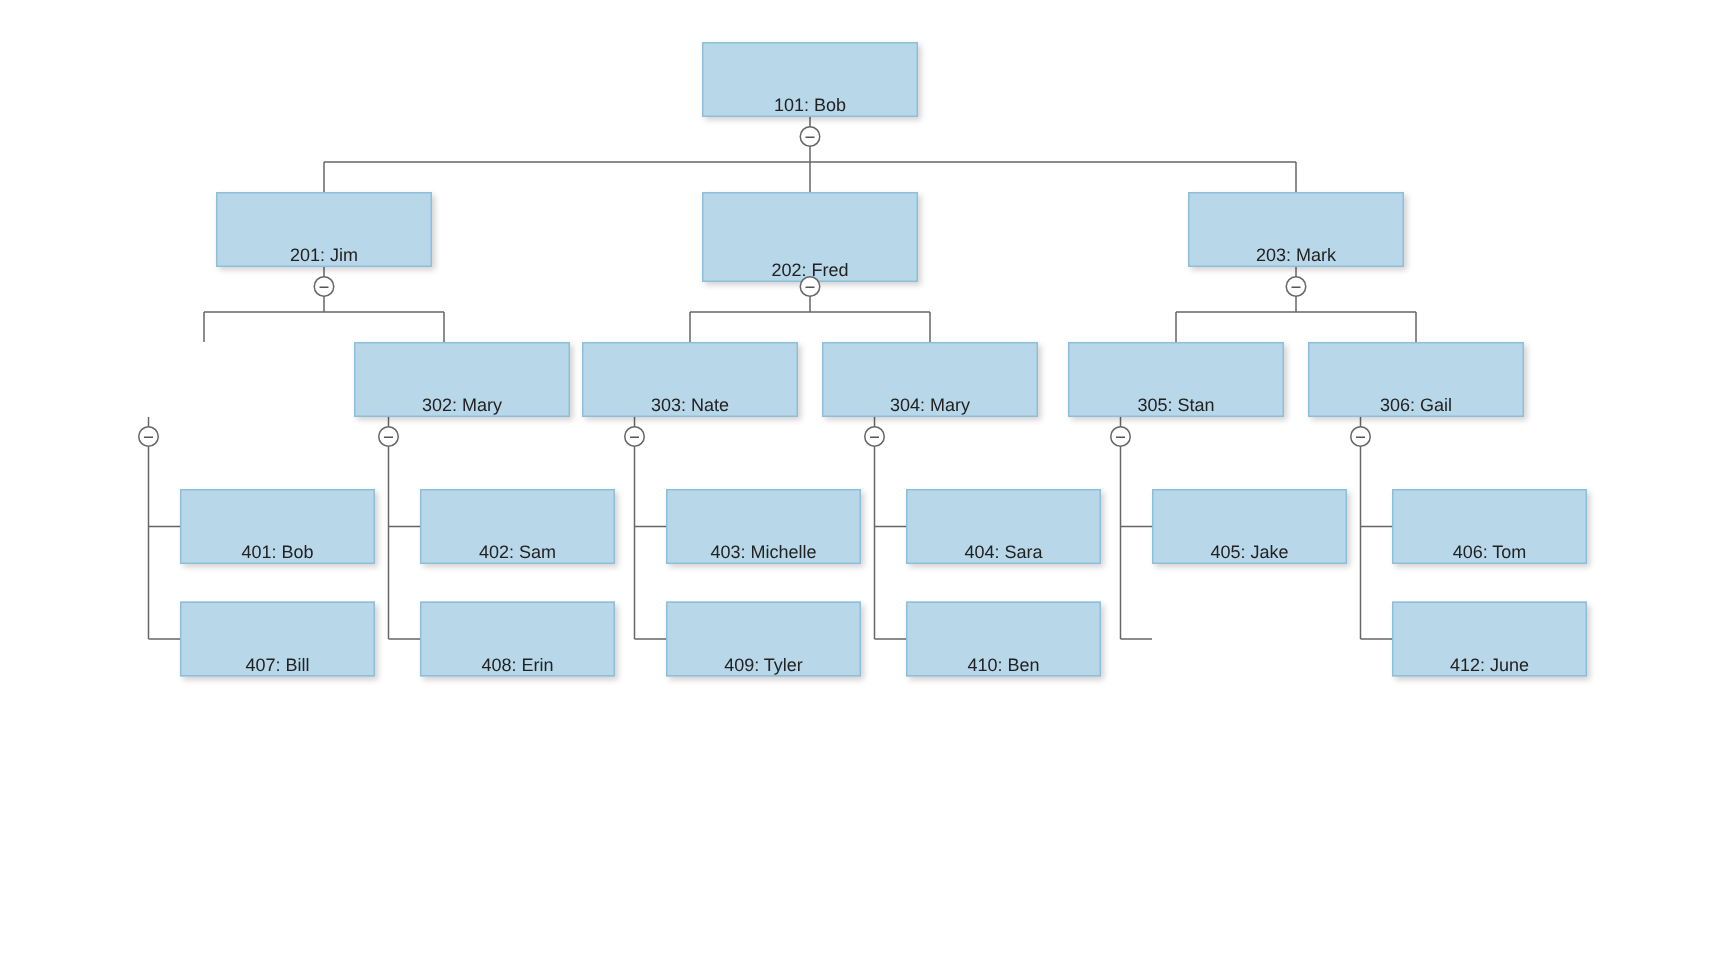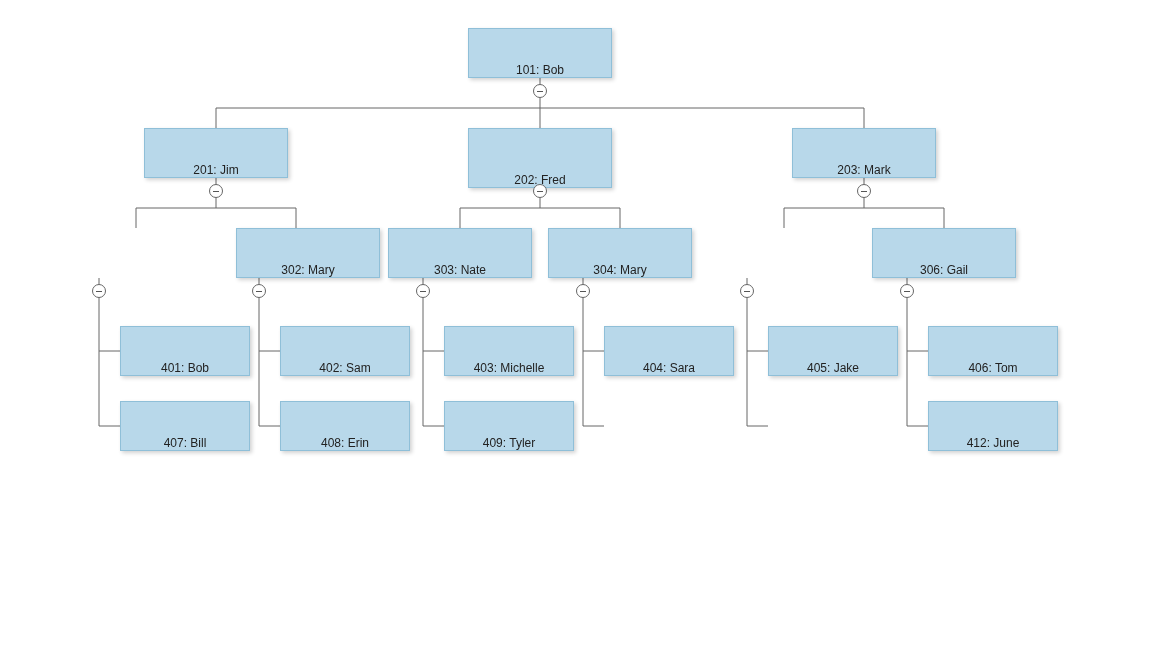--- a/index.html
+++ b/index.html
@@ -111,20 +111,23 @@
       <span></span>
     </div>
 
   <div class="node" style="left:548px;top:228px;width:144px;height:50px">
     <span class="lbl">304: Mary</span>
   </div>
   <div class="toggle" style="left:576px;top:284px">
       <span></span>
     </div>
 
+  <div class="node" style="left:712px;top:228px;width:144px;height:50px">
+    <span class="lbl">305: Stan</span>
+  </div>
   <div class="toggle" style="left:740px;top:284px">
       <span></span>
     </div>
 
   <div class="node" style="left:872px;top:228px;width:144px;height:50px">
     <span class="lbl">306: Gail</span>
   </div>
   <div class="toggle" style="left:900px;top:284px">
       <span></span>
     </div>
@@ -150,17 +153,20 @@
 
   <div class="node" style="left:120px;top:401px;width:130px;height:50px">
     <span class="lbl">407: Bill</span>
   </div>
   <div class="node" style="left:280px;top:401px;width:130px;height:50px">
     <span class="lbl">408: Erin</span>
   </div>
   <div class="node" style="left:444px;top:401px;width:130px;height:50px">
     <span class="lbl">409: Tyler</span>
   </div>
+  <div class="node" style="left:604px;top:401px;width:130px;height:50px">
+    <span class="lbl">410: Ben</span>
+  </div>
   <div class="node" style="left:928px;top:401px;width:130px;height:50px">
     <span class="lbl">412: June</span>
   </div>
 
 </div>
 
 </body></html>

